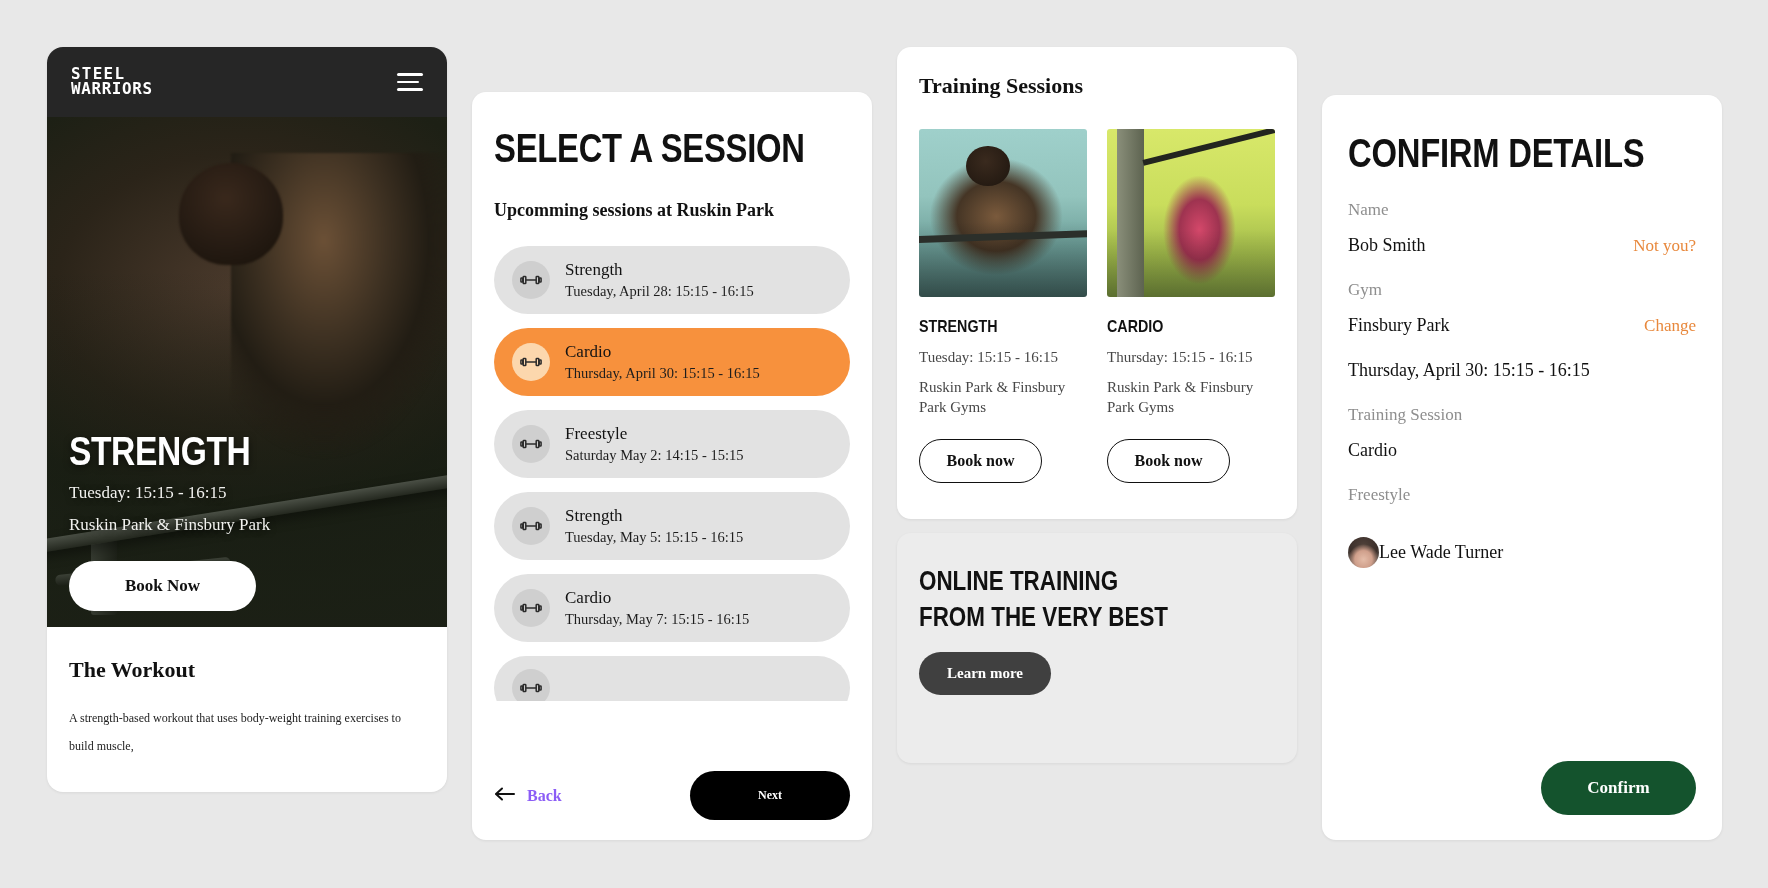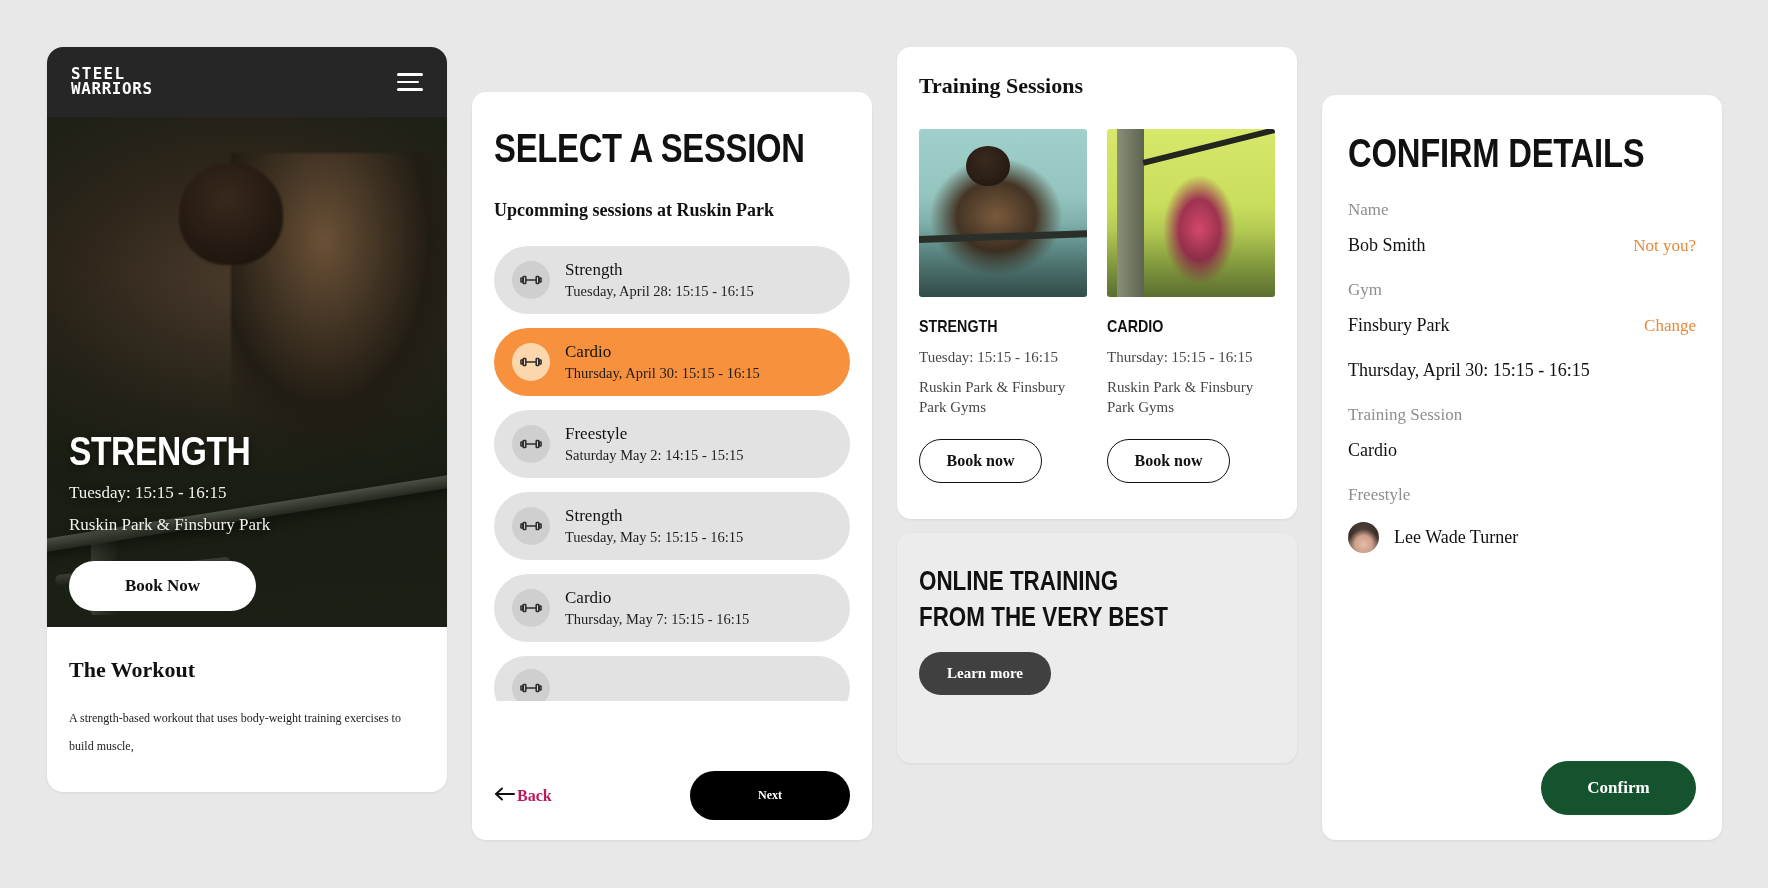--- a/index.html
+++ b/index.html
@@ -121,23 +121,23 @@
     background: #cfcfcf; display: flex; align-items: center; justify-content: center;
   }
   .sess.active .sess-ic { background: #fcd7ad; }
   .sess-name { font-size: 17px; color: #131313; line-height: 21px; }
   .sess-when { font-size: 14.5px; color: #1d1d1d; line-height: 20px; margin-top: 1px; }
   .footer-row {
     position: absolute; left: 22px; right: 22px; bottom: 20px;
     display: flex; align-items: center; justify-content: space-between;
   }
   .back-btn {
-    display: flex; align-items: center; gap: 1px;
+    display: flex; align-items: center; gap: 11px;
     background: none; border: none; cursor: pointer;
-    font-family: "Liberation Serif", serif; font-weight: bold; font-size: 16px; color: #be185d;
+    font-family: "Liberation Serif", serif; font-weight: bold; font-size: 16px; color: #8b5cf6;
   }
   .btn-black {
     background: #000; color: #fff; border: none; border-radius: 40px;
     padding: 17px 0; width: 160px;
     font-family: "Liberation Serif", serif; font-weight: bold; font-size: 12px; cursor: pointer;
   }
 
   
   #card3a { left: 897px; top: 47px; width: 400px; height: 472px; padding: 26px 22px 0 22px; }
   .ts-title { font-weight: bold; font-size: 22px; color: #111; }
@@ -198,21 +198,21 @@
     font-family: "Liberation Serif", serif; font-weight: bold; font-size: 15px; cursor: pointer;
   }
 
   
   #card4 { left: 1322px; top: 95px; width: 400px; height: 745px; padding: 36px 26px 0 26px; }
   .cd-field { margin-top: 24px; }
   .cd-label { font-size: 17px; color: #8e8e8e; }
   .cd-row { display: flex; align-items: flex-end; justify-content: space-between; margin-top: 15px; }
   .cd-val { font-size: 18px; color: #111; }
   .cd-act { font-size: 17px; color: #e8883c; cursor: pointer; }
-  .inst-row { display: flex; align-items: center; gap: 15px; margin-top: 17px; }
+  .inst-row { display: flex; align-items: center; gap: 0; margin-top: 32px; }
   .avatar {
     width: 31px; height: 31px; border-radius: 50%;
     background:
       radial-gradient(circle at 50% 72%, #e4bca8 0%, #cf9f8b 32%, rgba(190,150,130,0) 56%),
       radial-gradient(circle at 50% 28%, #50413a 0%, #3b2f2a 52%, #8f8a82 100%);
     flex: none;
   }
   .confirm-btn {
     position: absolute; right: 26px; bottom: 25px;
     background: #14532d; color: #fff; border: none; border-radius: 40px;

